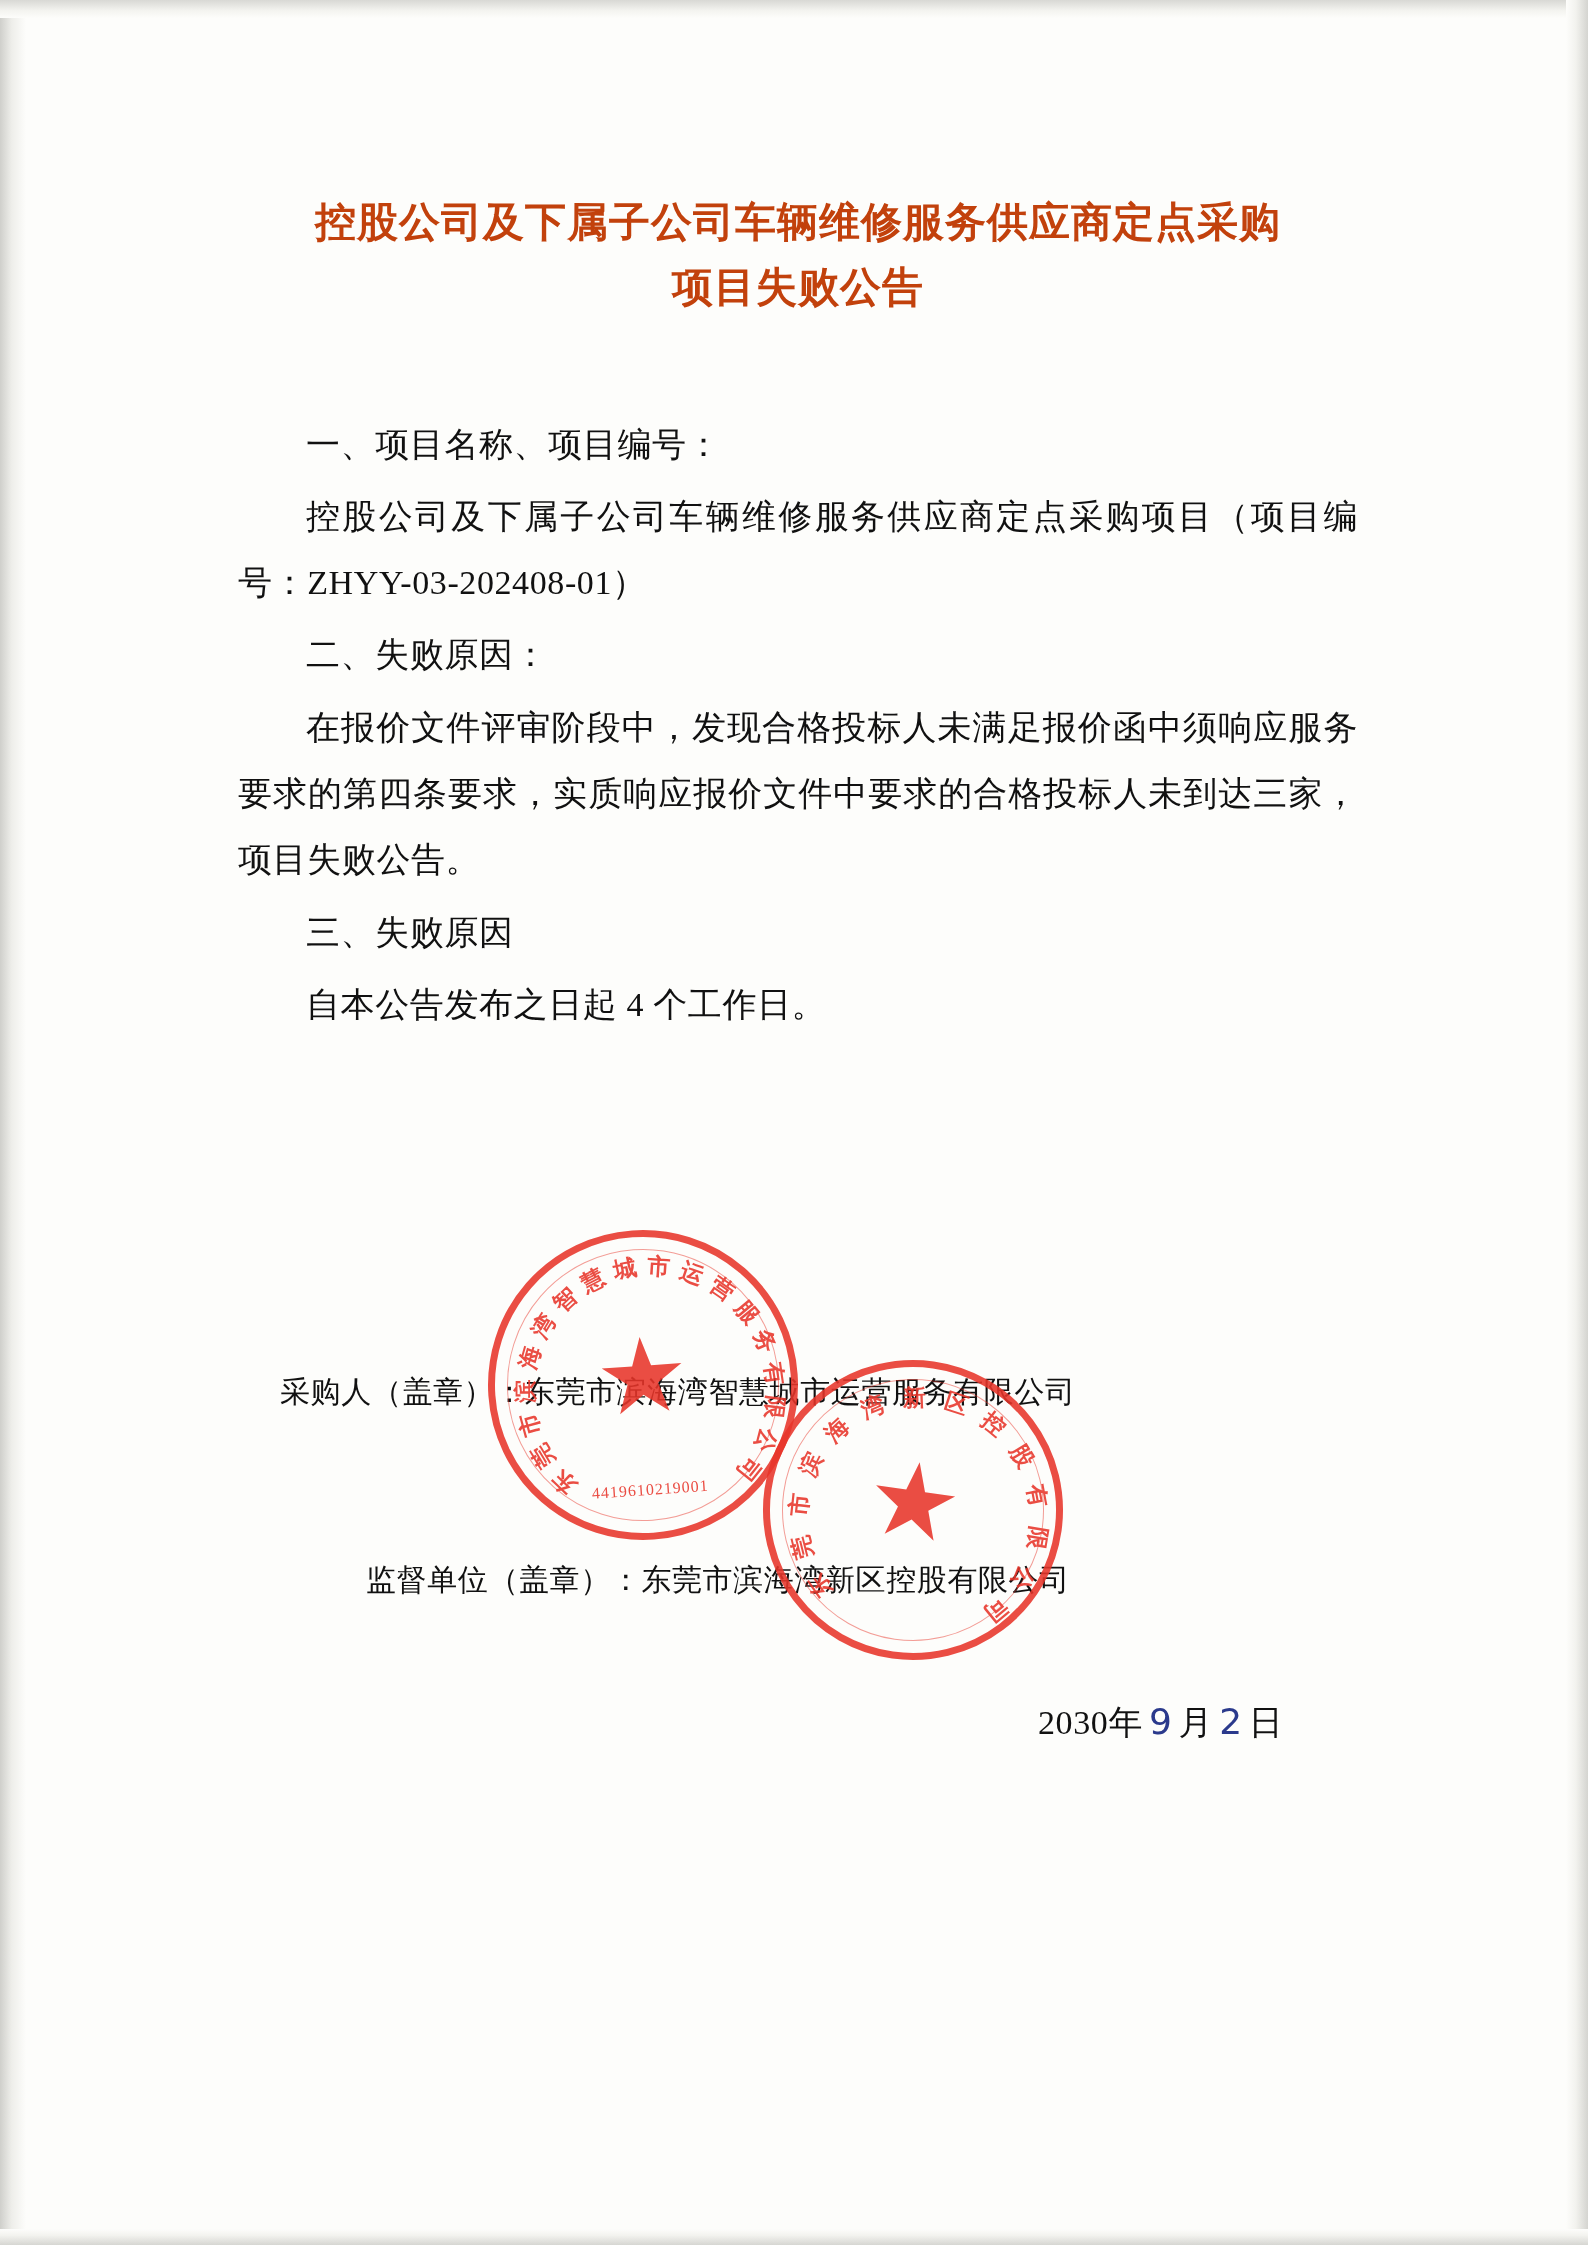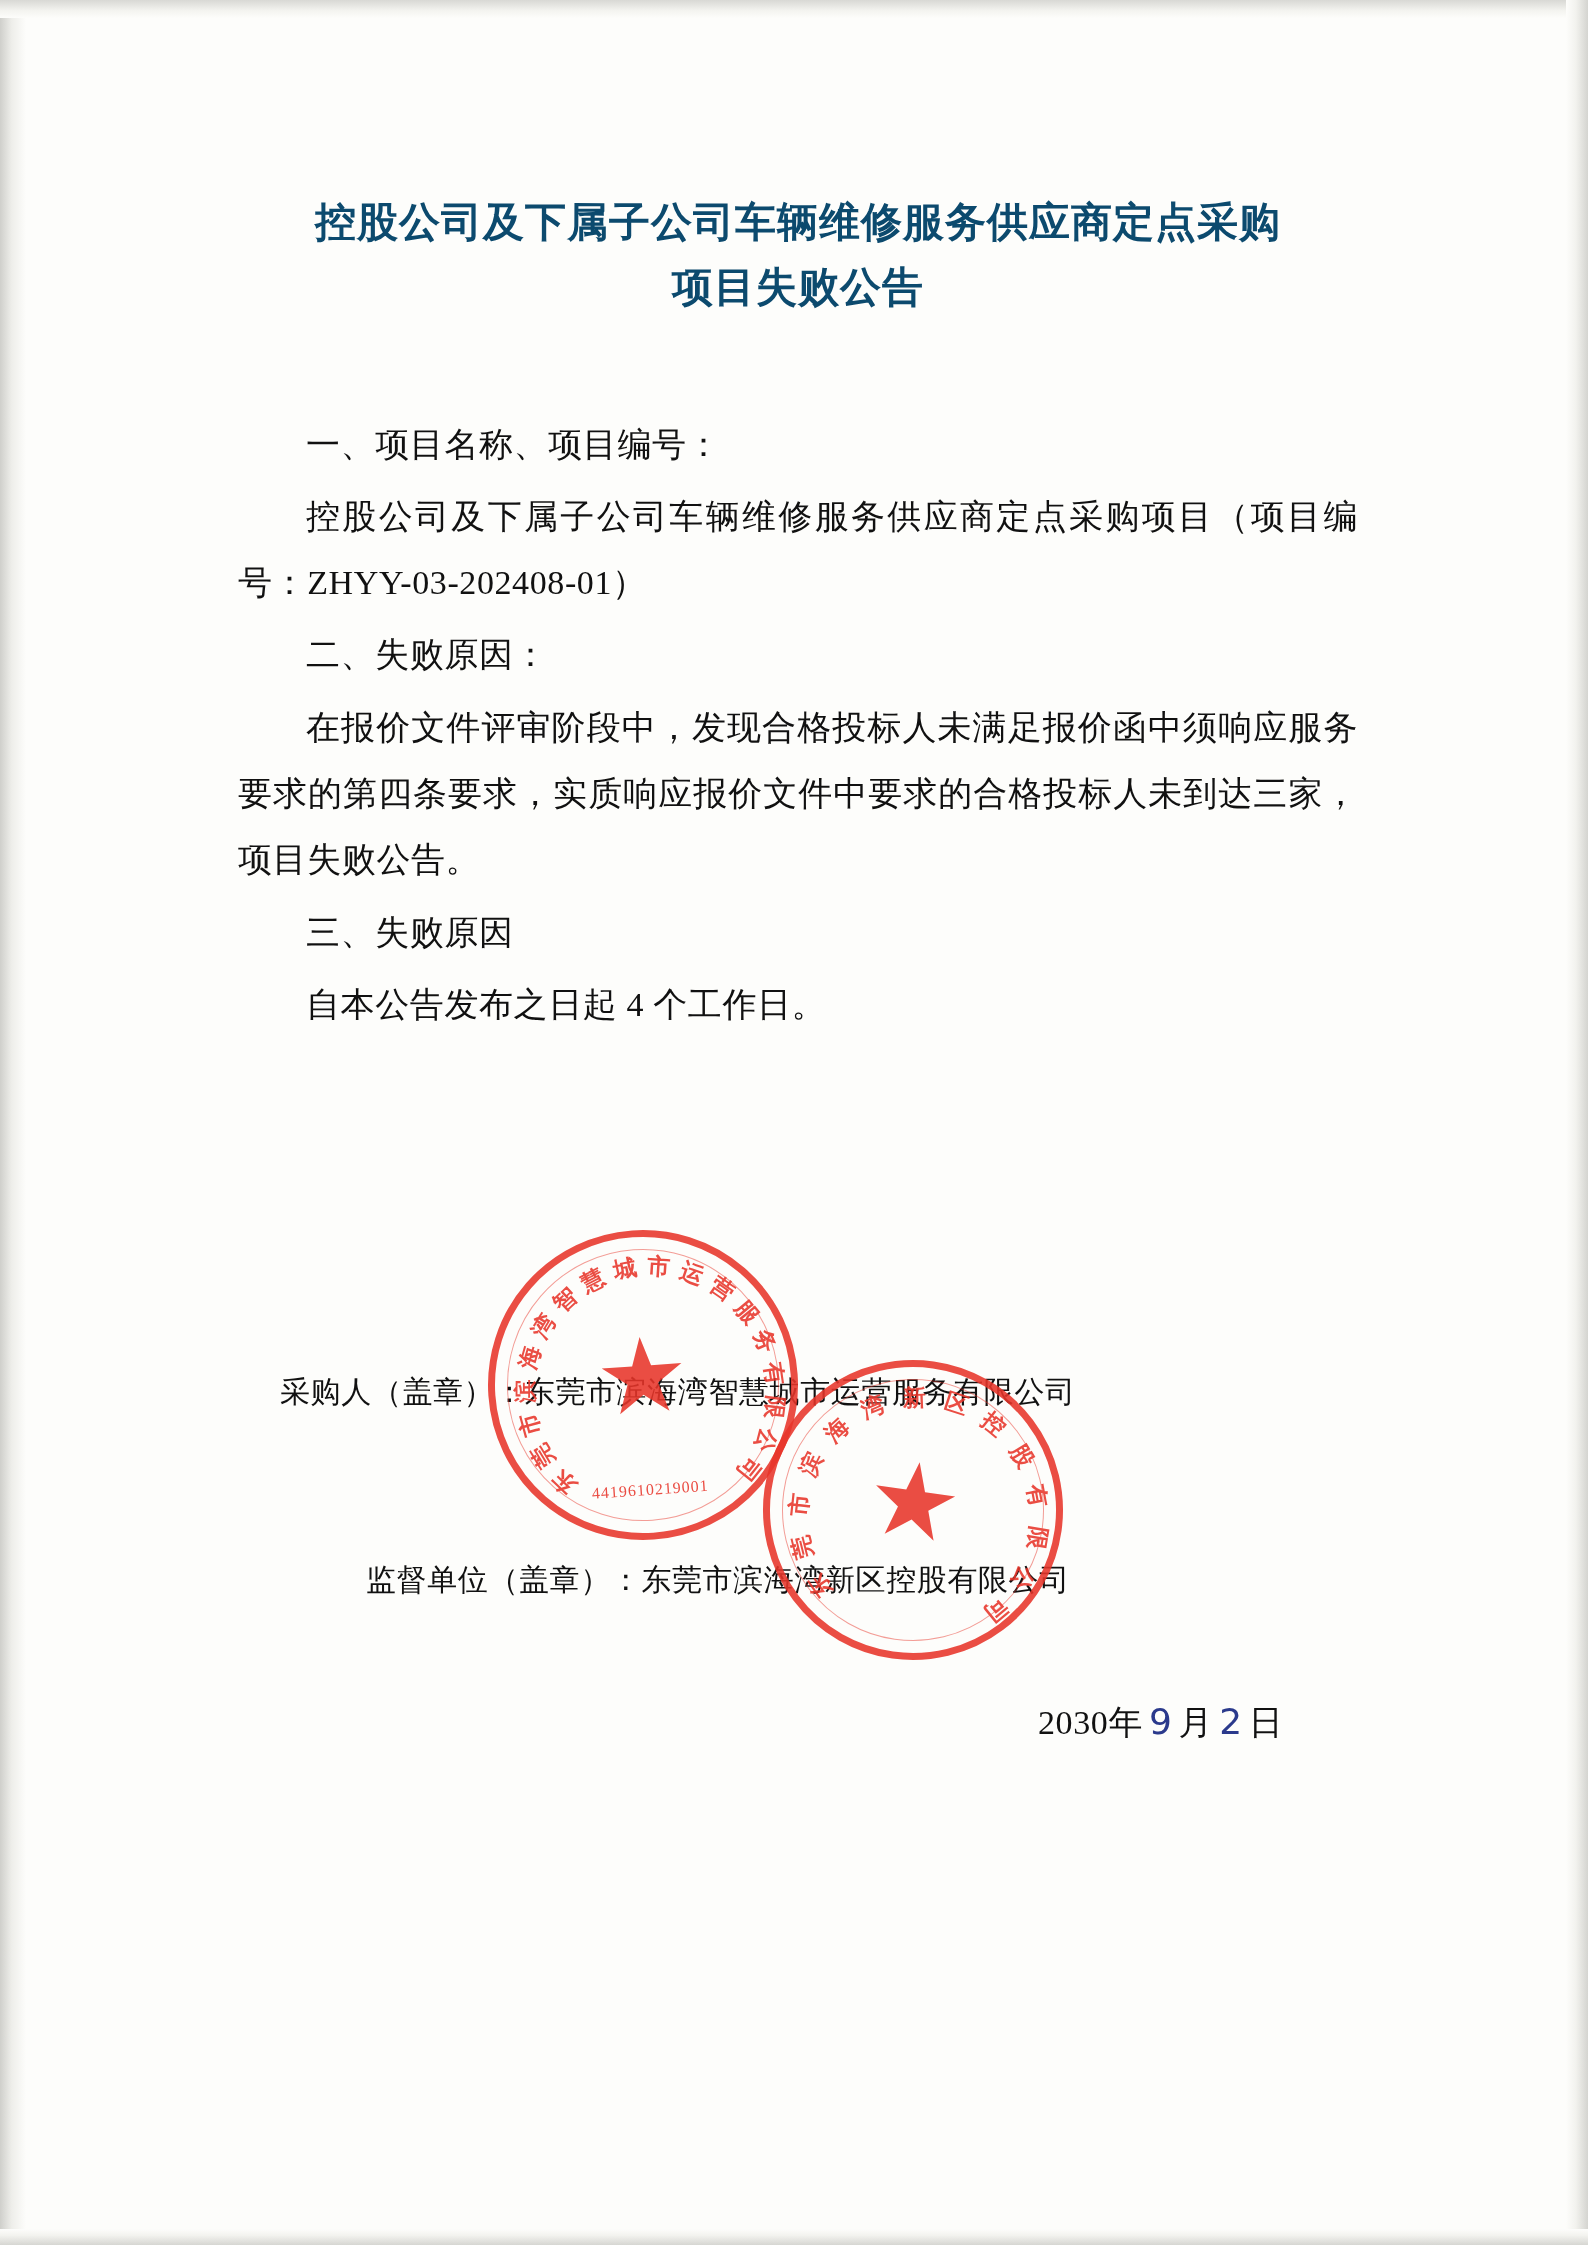--- a/index.html
+++ b/index.html
@@ -53,21 +53,21 @@
     left: 238px;
     top: 190px;
     width: 1120px;
   }
 
   .doc-title {
     font-size: 41px;
     font-weight: bold;
     line-height: 1.58;
     text-align: center;
-    color: #0c4a6e;
+    color: #c2410c;
     letter-spacing: 1px;
     margin: 0;
   }
   .doc-title .line2 {
     display: block;
   }
 
   .body-block {
     margin-top: 92px;
   }

